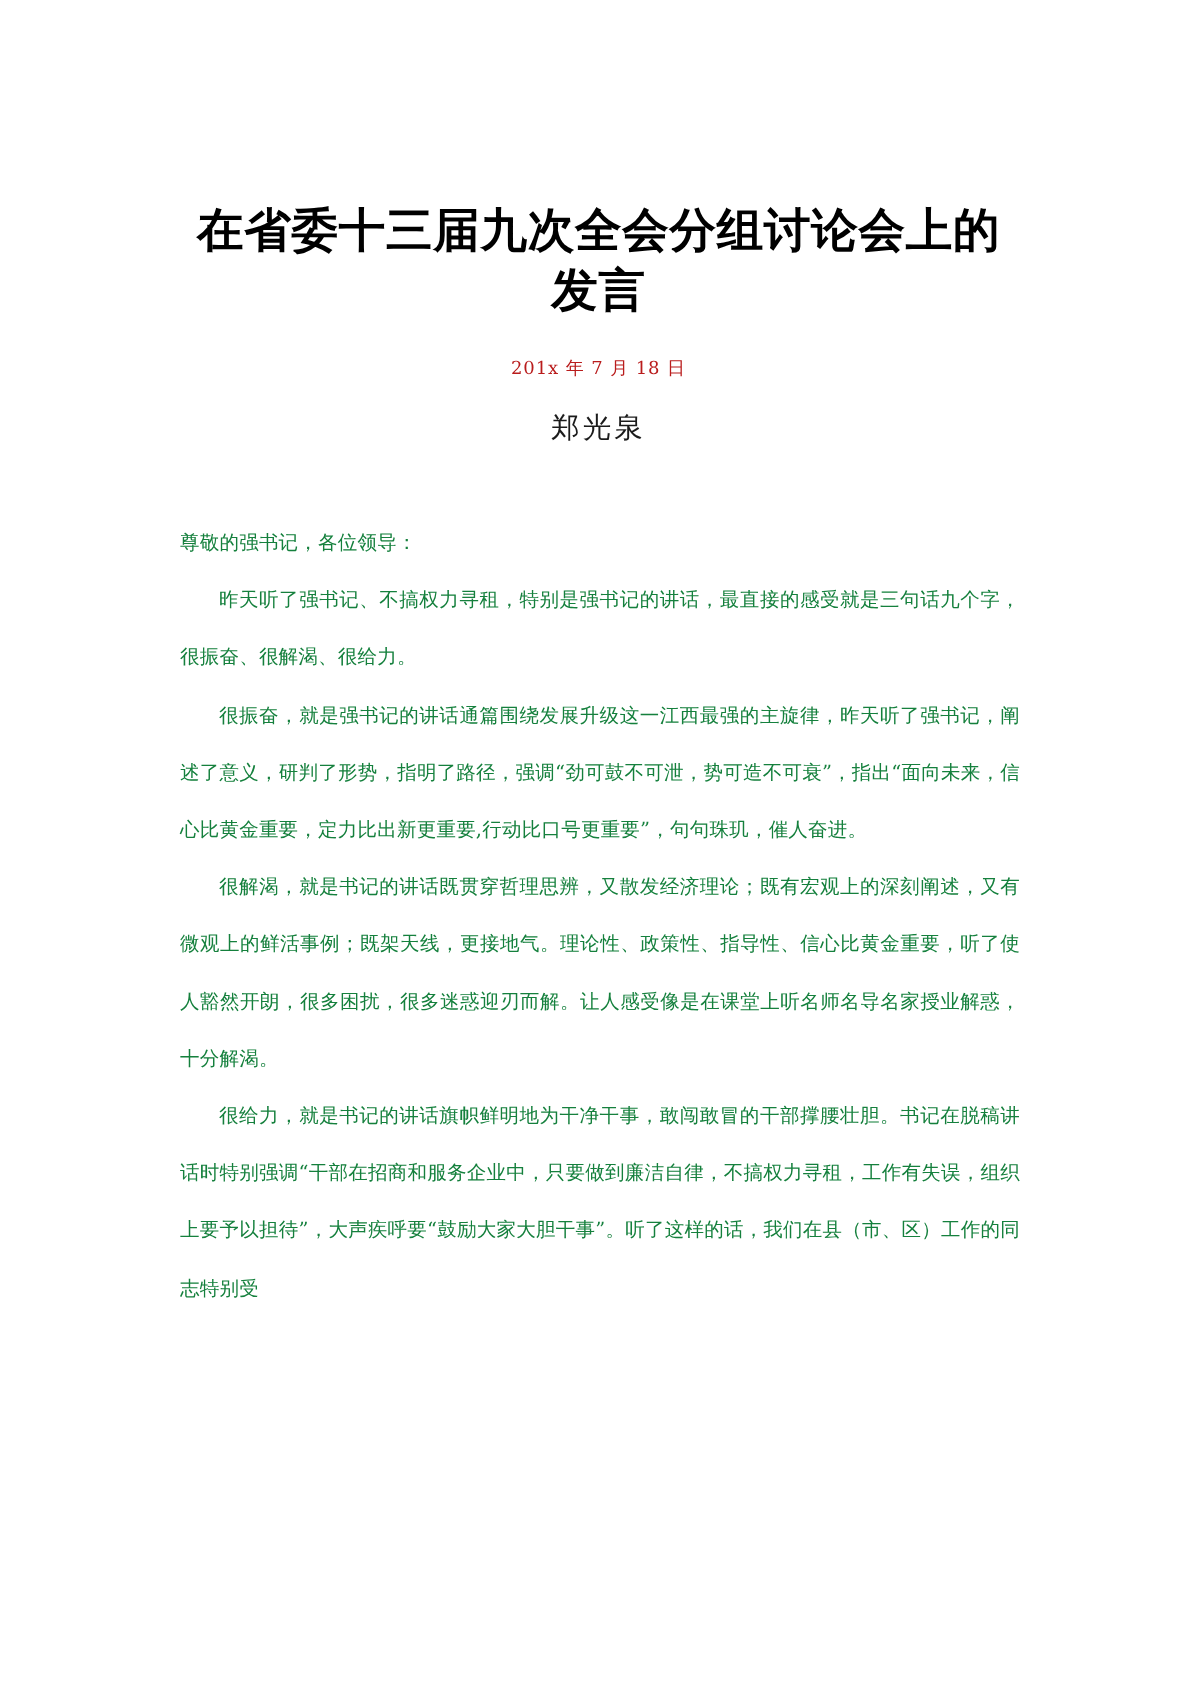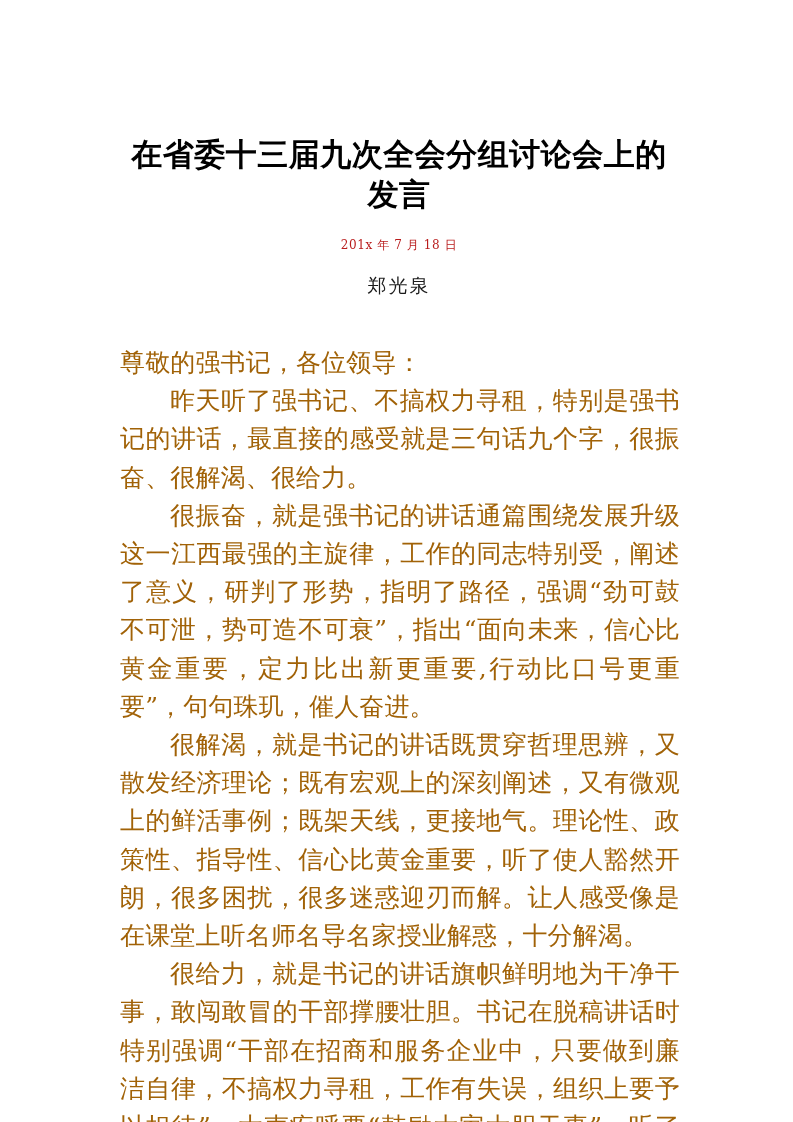--- a/index.html
+++ b/index.html
@@ -62,44 +62,44 @@
     letter-spacing: 0.6px;
     color: #b91c1c;
   }
 
   .doc-author {
     position: absolute;
     top: 272px;
     left: 0;
     width: 558px;
     text-align: center;
-    font-family: Liberation Sans, sans-serif;
+    font-family: Liberation Mono, monospace;
     font-size: 19px;
     line-height: 28px;
     letter-spacing: 2px;
     color: #1b1b1b;
   }
 
   
   .body-text {
     position: absolute;
     top: 344px;
     left: 0;
     width: 560px;
   }
 
   .para {
     margin: 0;
     padding: 0;
     font-family: "DejaVu Serif", "Liberation Serif", serif;
-    font-size: 25px;
+    font-size: 13px;
     line-height: 38.2px;
     text-align: justify;
     text-justify: inter-ideograph;
-    color: #a16207;
+    color: #15803d;
     letter-spacing: 0.15px;
     word-break: break-all;
   }
   .para.indent {
     text-indent: 2em;
   }
   .para.salutation {
     text-indent: 0;
   }
 </style>
@@ -112,20 +112,20 @@
 
     <h1 class="doc-title">在省委十三届九次全会分组讨论会上的发言</h1>
 
     <div class="doc-date">201x 年 7 月 18 日</div>
 
     <div class="doc-author">郑光泉</div>
 
     <div class="body-text">
       <p class="para salutation">尊敬的强书记，各位领导：</p>
       <p class="para indent">昨天听了强书记、不搞权力寻租，特别是强书记的讲话，最直接的感受就是三句话九个字，很振奋、很解渴、很给力。</p>
-      <p class="para indent">很振奋，就是强书记的讲话通篇围绕发展升级这一江西最强的主旋律，工作的同志特别受，阐述了意义，研判了形势，指明了路径，强调“劲可鼓不可泄，势可造不可衰”，指出“面向未来，信心比黄金重要，定力比出新更重要,行动比口号更重要”，句句珠玑，催人奋进。</p>
+      <p class="para indent">很振奋，就是强书记的讲话通篇围绕发展升级这一江西最强的主旋律，昨天听了强书记，阐述了意义，研判了形势，指明了路径，强调“劲可鼓不可泄，势可造不可衰”，指出“面向未来，信心比黄金重要，定力比出新更重要,行动比口号更重要”，句句珠玑，催人奋进。</p>
       <p class="para indent">很解渴，就是书记的讲话既贯穿哲理思辨，又散发经济理论；既有宏观上的深刻阐述，又有微观上的鲜活事例；既架天线，更接地气。理论性、政策性、指导性、信心比黄金重要，听了使人豁然开朗，很多困扰，很多迷惑迎刃而解。让人感受像是在课堂上听名师名导名家授业解惑，十分解渴。</p>
       <p class="para indent">很给力，就是书记的讲话旗帜鲜明地为干净干事，敢闯敢冒的干部撑腰壮胆。书记在脱稿讲话时特别强调“干部在招商和服务企业中，只要做到廉洁自律，不搞权力寻租，工作有失误，组织上要予以担待”，大声疾呼要“鼓励大家大胆干事”。听了这样的话，我们在县（市、区）工作的同志特别受</p>
     </div>
 
   </div>
 
 </div>
 
 </body></html>

